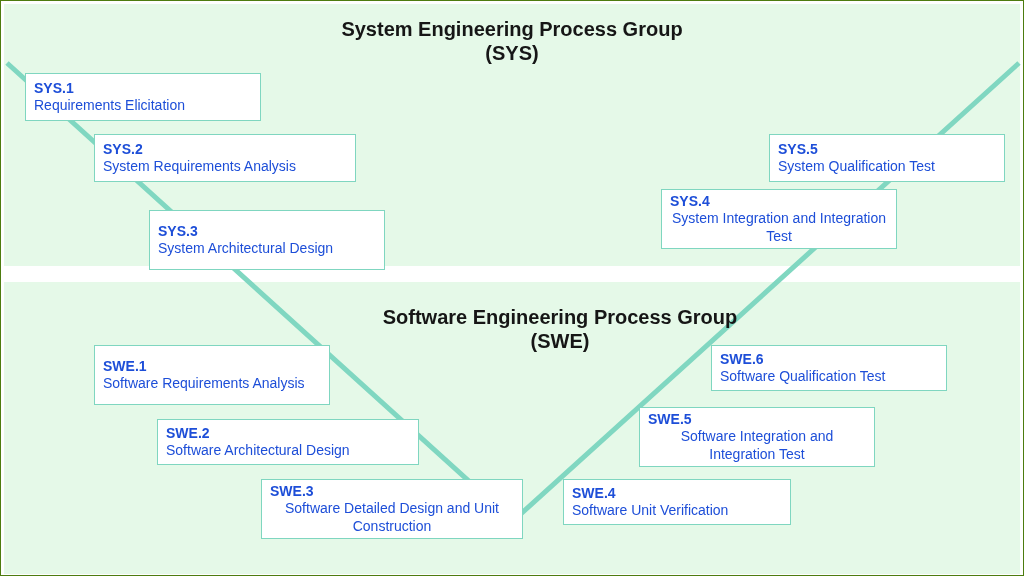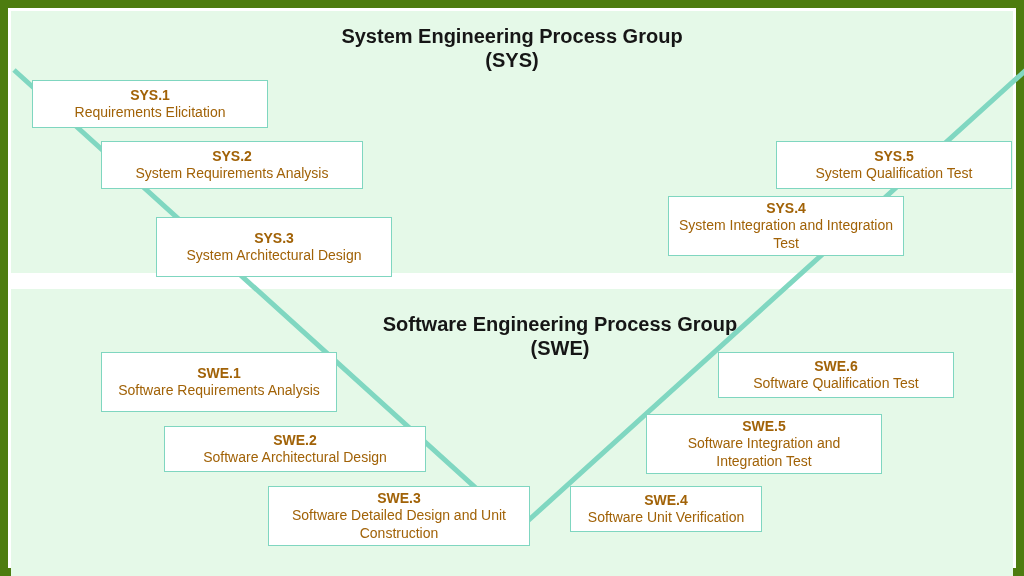--- a/index.html
+++ b/index.html
@@ -8,21 +8,21 @@
     width: 1024px;
     height: 576px;
     font-family: -apple-system, BlinkMacSystemFont, "Segoe UI", Helvetica, Arial, sans-serif;
     background: #ffffff;
     position: relative;
     overflow: hidden;
   }
   .outer {
     position: absolute;
     left: 0; top: 0; right: 0; bottom: 0;
-    border: 8px solid #4d7c0f;
+    border: 1px solid #4d7c0f;
     box-sizing: border-box;
   }
   .panel {
     position: absolute;
     left: 3px;
     right: 3px;
     background: #e5f9e8;
   }
   .panel.top { top: 3px; height: 262px; }
   .panel.bottom { top: 281px; height: 292px; }
@@ -39,28 +39,28 @@
     font-size: 20px;
     color: #161616;
     line-height: 1.2;
   }
   .box {
     position: absolute;
     background: #ffffff;
     border: 1px solid #7fd6c0;
     text-align: center;
     font-size: 14px;
-    color: #a16207;
+    color: #1d4ed8;
     line-height: 1.25;
     padding: 6px 8px;
     box-sizing: border-box;
     display: flex;
     flex-direction: column;
     justify-content: center;
-    align-items: center;
+    align-items: flex-start;
   }
   .box .code { font-weight: 700; display: block; }
 </style>
 </head>
 <body>
 
 <div class="outer">
 
   <div class="panel top"></div>
   <div class="panel bottom"></div>
@@ -107,21 +107,21 @@
   </div>
   <div class="box" style="left:156px; top:418px; width:262px; height:46px;">
     <span class="code">SWE.2</span>
     <span>Software Architectural Design</span>
   </div>
   <div class="box" style="left:260px; top:478px; width:262px; height:60px;">
     <span class="code">SWE.3</span>
     <span>Software Detailed Design and Unit Construction</span>
   </div>
 
-  <div class="box" style="left:562px; top:478px; width:192px; height:46px;">
+  <div class="box" style="left:562px; top:478px; width:228px; height:46px;">
     <span class="code">SWE.4</span>
     <span>Software Unit Verification</span>
   </div>
   <div class="box" style="left:638px; top:406px; width:236px; height:60px;">
     <span class="code">SWE.5</span>
     <span>Software Integration and Integration Test</span>
   </div>
   <div class="box" style="left:710px; top:344px; width:236px; height:46px;">
     <span class="code">SWE.6</span>
     <span>Software Qualification Test</span>

